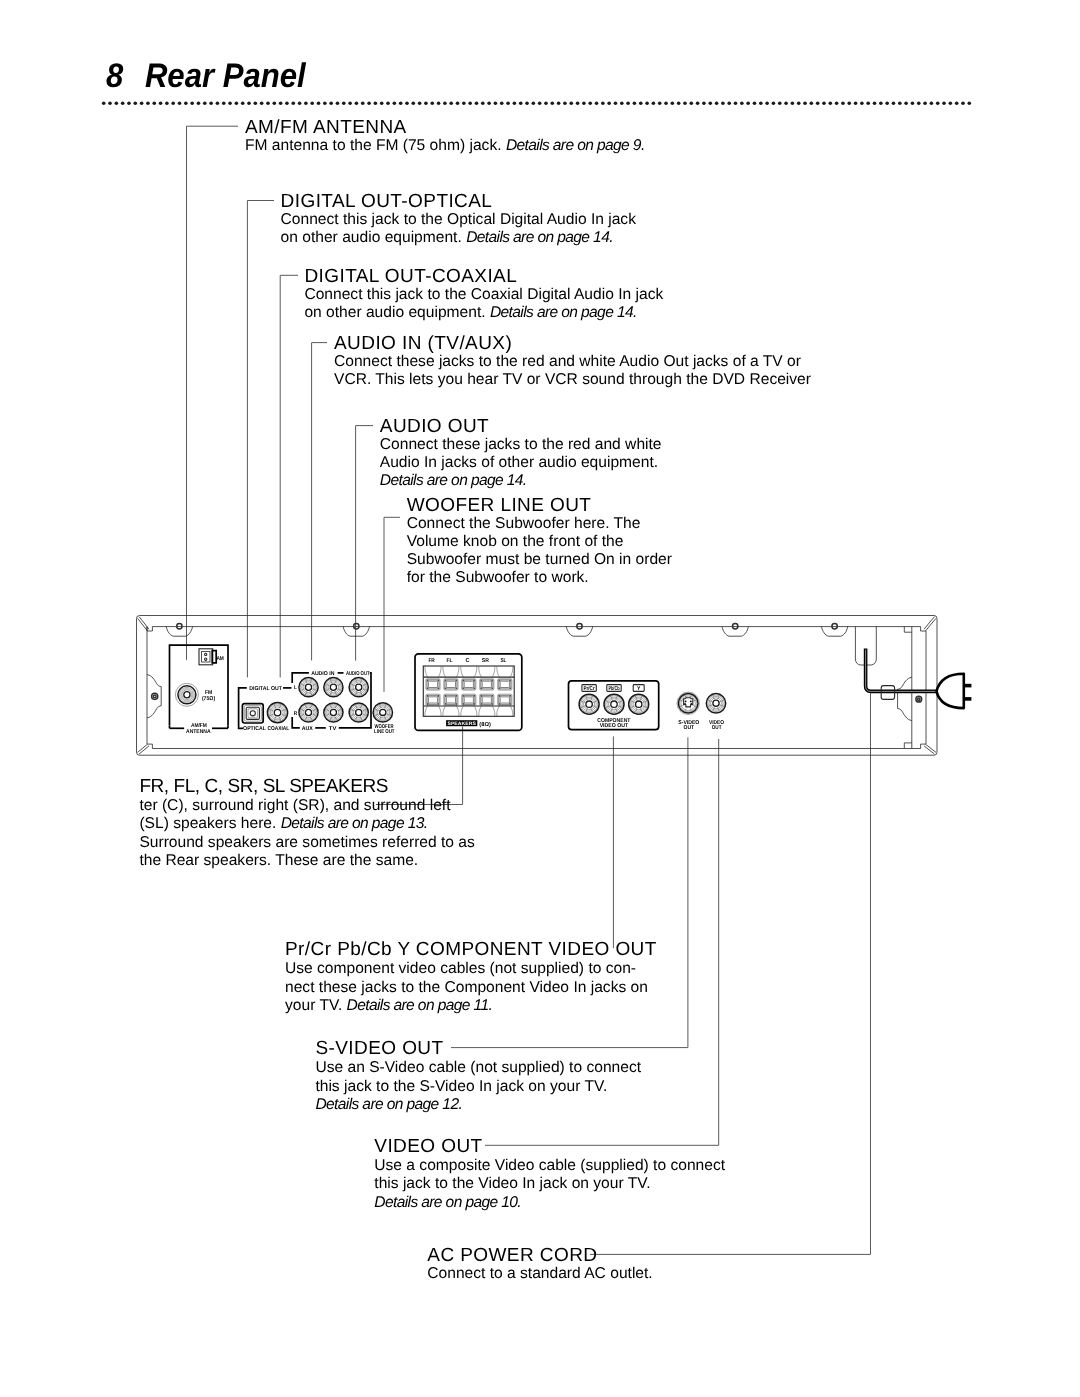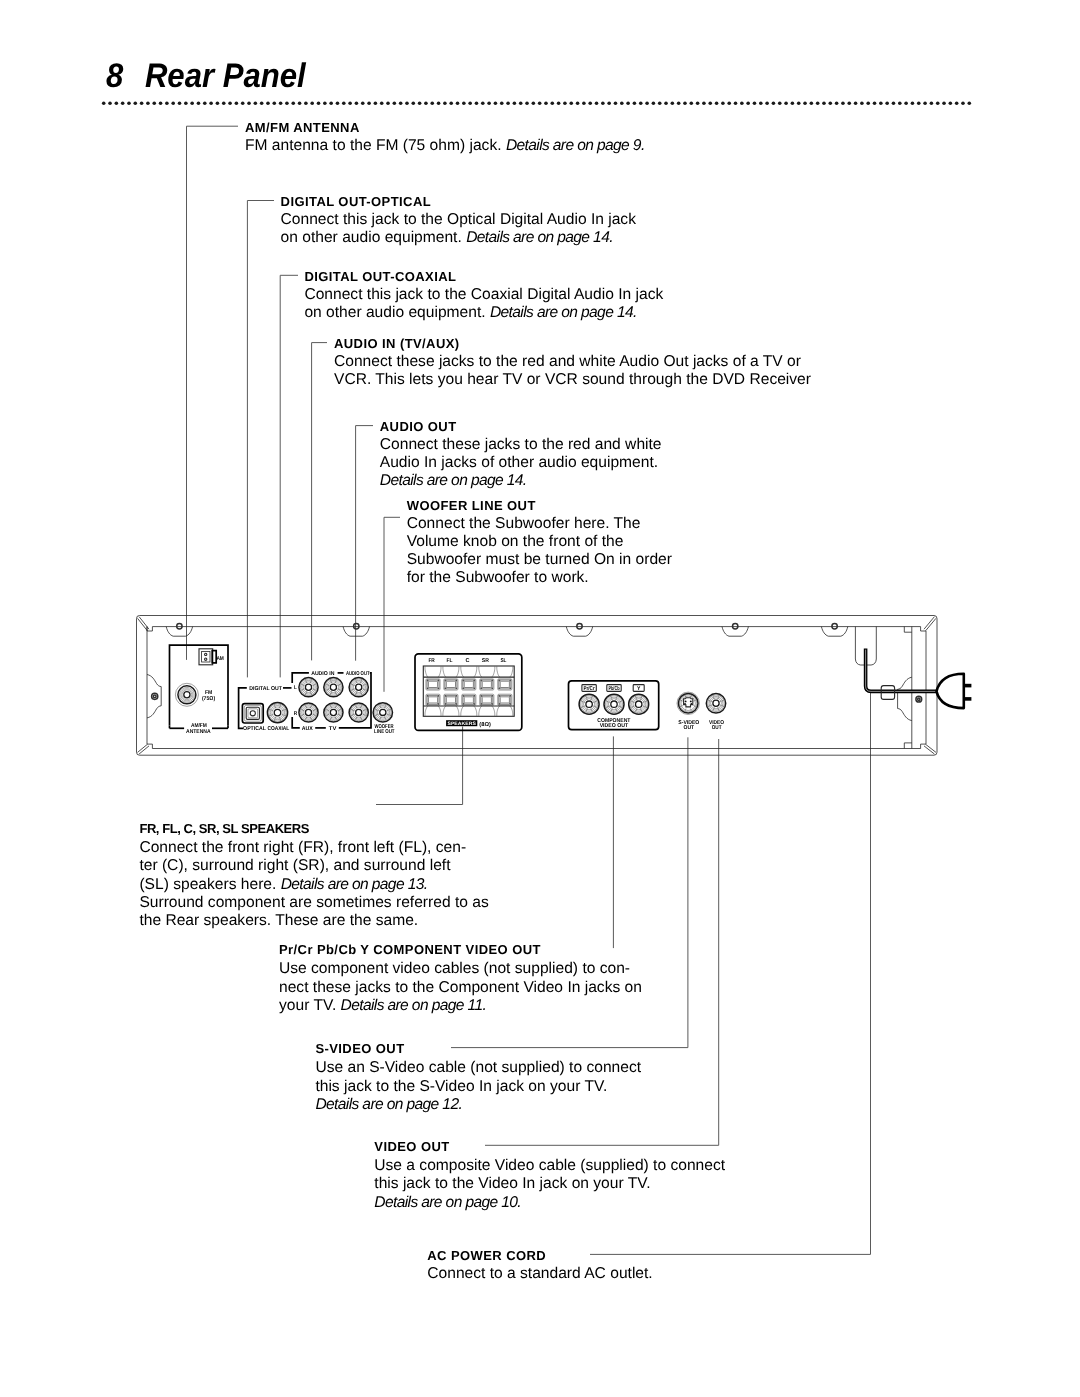--- a/index.html
+++ b/index.html
@@ -11,21 +11,21 @@
         filter:grayscale(1);}
 
   .hdr{position:absolute;left:105.8px;top:59.0px;font-weight:bold;font-style:italic;
        font-size:34px;letter-spacing:0px;white-space:nowrap;line-height:34px;
        transform:scaleX(0.915);transform-origin:left top;}
   .hdr .num{display:inline-block;width:42.5px;}
   svg.dotrule{position:absolute;left:100px;top:99.7px;}
   svg.dotrule circle{fill:#1a1a1a;}
 
   .callout{position:absolute;white-space:nowrap;}
-  .callout .ttl{font-weight:bold;font-size:13px;letter-spacing:0.42px;
+  .callout .ttl{font-weight:normal;font-size:19px;letter-spacing:0.42px;
                 line-height:18px;display:block;}
   .callout .bl{font-size:15.6px;line-height:18.1px;display:block;}
   .callout .bl i{font-style:italic;letter-spacing:-0.63px;}
   .tight .ttl{letter-spacing:-0.44px;}
 
   svg.leaders{position:absolute;left:0;top:0;}
   svg.leaders line{stroke:#5a5a5a;stroke-width:1;}
 
   svg.diagram{position:absolute;left:0;top:0;}
   svg.diagram .ln{fill:none;stroke:#1a2a2a;stroke-width:0.8;}
@@ -243,29 +243,28 @@
 <span class="bl" style="line-height:18.1px"><span>Audio In jacks of other audio equipment.</span></span>
 <span class="bl" style="line-height:18.1px"><i>Details are on page 14.</i></span>
 </div>
 <div class="callout" style="left:406.7px;top:496px">
 <span class="ttl" style="line-height:19.1px">WOOFER LINE OUT</span>
 <span class="bl" style="line-height:18.1px"><span>Connect the Subwoofer here. The</span></span>
 <span class="bl" style="line-height:18.1px"><span>Volume knob on the front of the</span></span>
 <span class="bl" style="line-height:18.1px"><span>Subwoofer must be turned On in order</span></span>
 <span class="bl" style="line-height:18.1px"><span>for the Subwoofer to work.</span></span>
 </div>
-<div class="callout tight" style="left:139.4px;top:819px">
+<div class="callout tight" style="left:139.4px;top:777px">
 <span class="ttl" style="line-height:19.6px">FR, FL, C, SR, SL SPEAKERS</span>
-<span class="bl" style="line-height:18.45px"><span>Connect the front right (FR), front left (FL), cen-</span></span>
 <span class="bl" style="line-height:18.45px"><span>ter (C), surround right (SR), and surround left</span></span>
 <span class="bl" style="line-height:18.45px"><span>(SL) speakers here. </span><i>Details are on page 13.</i></span>
-<span class="bl" style="line-height:18.45px"><span>Surround component are sometimes referred to as</span></span>
+<span class="bl" style="line-height:18.45px"><span>Surround speakers are sometimes referred to as</span></span>
 <span class="bl" style="line-height:18.45px"><span>the Rear speakers. These are the same.</span></span>
 </div>
-<div class="callout" style="left:279px;top:939.5px">
+<div class="callout" style="left:285px;top:939.5px">
 <span class="ttl" style="line-height:20.3px">Pr/Cr Pb/Cb Y COMPONENT VIDEO OUT</span>
 <span class="bl" style="line-height:18.85px"><span>Use component video cables (not supplied) to con-</span></span>
 <span class="bl" style="line-height:18.85px"><span>nect these jacks to the Component Video In jacks on</span></span>
 <span class="bl" style="line-height:18.85px"><span>your TV.  </span><i>Details are on page 11.</i></span>
 </div>
 <div class="callout" style="left:315.4px;top:1039.0px">
 <span class="ttl" style="line-height:19.8px">S-VIDEO OUT</span>
 <span class="bl" style="line-height:18.8px"><span>Use an S-Video cable (not supplied) to connect</span></span>
 <span class="bl" style="line-height:18.8px"><span>this jack to the S-Video In jack on your TV.</span></span>
 <span class="bl" style="line-height:18.8px"><i>Details are on page 12.</i></span>

